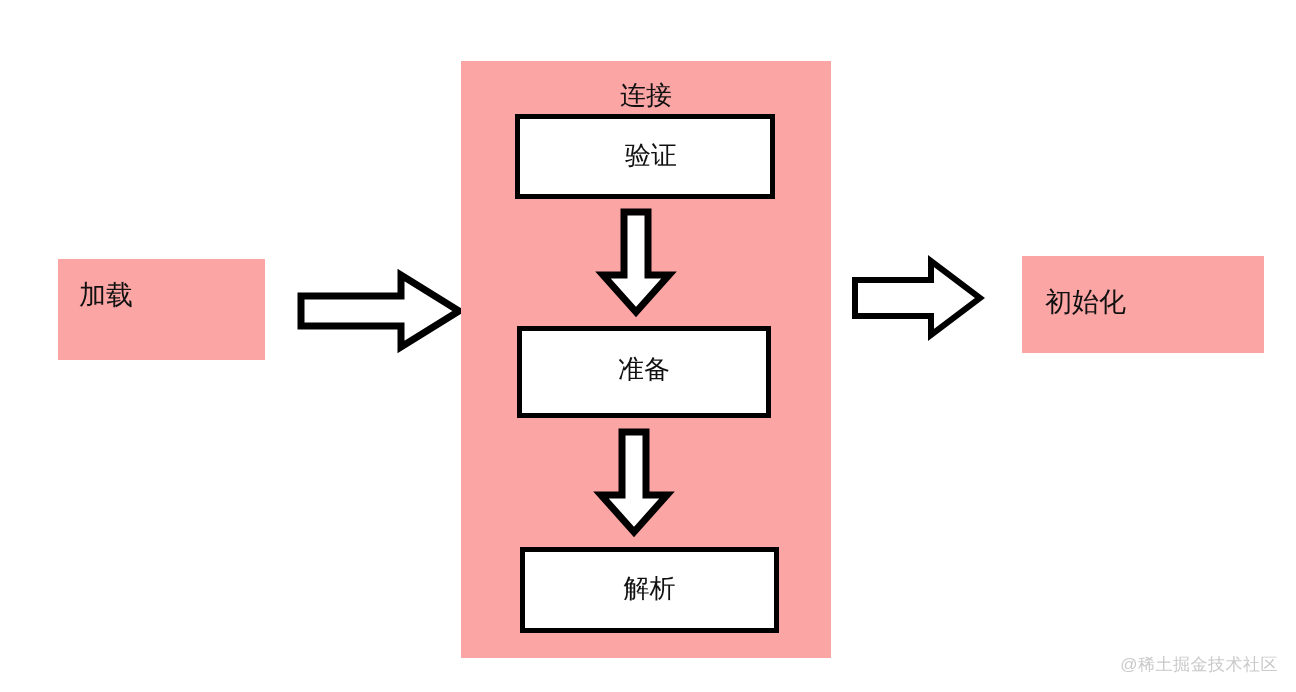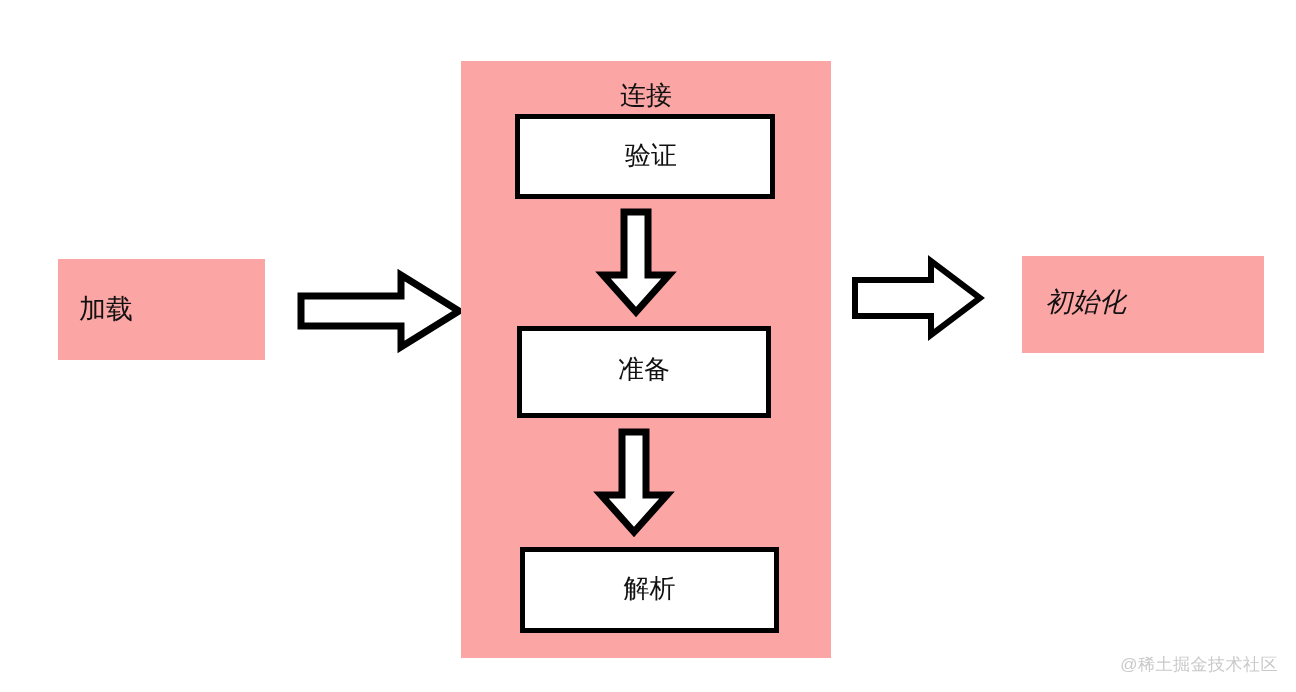--- a/index.html
+++ b/index.html
@@ -33,30 +33,29 @@
 
   
   #box-load {
     left: 58px;
     top: 259px;
     width: 207px;
     height: 101px;
   }
   #label-load {
     left: 16px;
-    top: 32px;
+    top: 18px;
     font-size: 27px;
   }
 
   #box-init {
     left: 1022px;
     top: 256px;
     width: 242px;
     height: 97px;
-    font-style: italic;
   }
   #label-init {
     left: 18px;
     top: 28px;
     font-size: 27px;
   }
 
   
   #box-linking {
     left: 461px;

